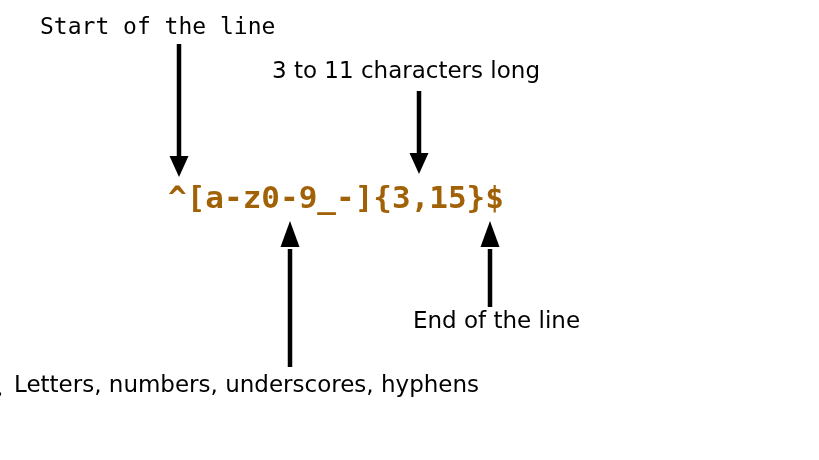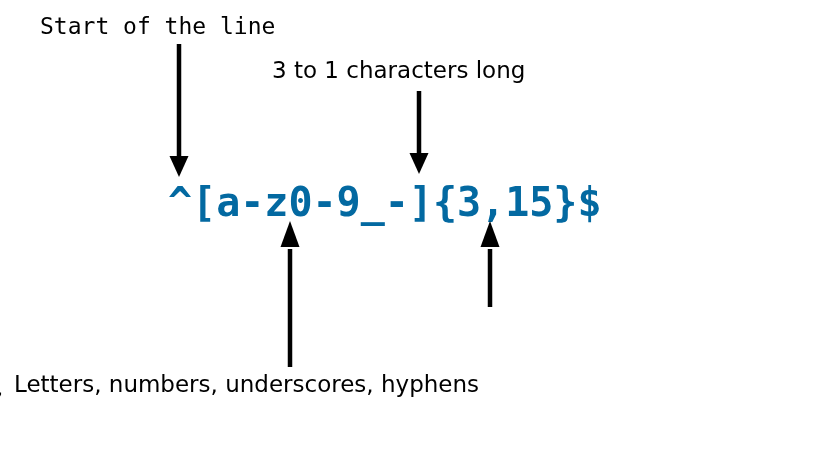--- a/index.html
+++ b/index.html
@@ -36,24 +36,24 @@
   .label-sans {
     font-family: "DejaVu Sans", sans-serif;
     font-size: 23px;
     font-weight: 400;
   }
 
   
   .pattern {
     position: absolute;
     font-family: "DejaVu Sans Mono", monospace;
-    font-size: 40px;
+    font-size: 31px;
     font-weight: bold;
     white-space: pre;
-    color: #0369a1;
+    color: #a16207;
     line-height: 1;
   }
 
   
   .arrow {
     position: absolute;
     overflow: visible;
   }
   .arrow path,
   .arrow line {
@@ -82,35 +82,36 @@
 
   <div class="edge-clip" style="left:-4px; top:374px; width:7px;">,</div>
 
   <div class="label label-mono" style="left:40px; top:15px;">Start of the line</div>
 
   <svg class="arrow" style="left:168px; top:44px;" width="22" height="134" viewBox="0 0 22 134">
     <line x1="11" y1="0" x2="11" y2="118" stroke-width="4.5"></line>
     <polygon points="11,133 1.5,112 20.5,112"></polygon>
   </svg>
 
-  <div class="label label-sans" style="left:272px; top:59px;">3 to 1 characters long</div>
+  <div class="label label-sans" style="left:272px; top:59px;">3 to 11 characters long</div>
 
   <svg class="arrow" style="left:408px; top:91px;" width="22" height="84" viewBox="0 0 22 84">
     <line x1="11" y1="0" x2="11" y2="68" stroke-width="4.5"></line>
     <polygon points="11,83 1.5,62 20.5,62"></polygon>
   </svg>
 
   <div class="pattern" style="left:168px; top:182px;">^[a-z0-9_-]{3,15}$</div>
 
   <svg class="arrow" style="left:279px; top:221px;" width="22" height="146" viewBox="0 0 22 146">
     <line x1="11" y1="28" x2="11" y2="146" stroke-width="4.5"></line>
     <polygon points="11,0 1.5,26 20.5,26"></polygon>
   </svg>
 
   <div class="label label-sans" style="left:14px; top:373px;text-align:center;">Letters, numbers, underscores, hyphens</div>
 
   <svg class="arrow" style="left:479px; top:221px;" width="22" height="86" viewBox="0 0 22 86">
     <line x1="11" y1="28" x2="11" y2="86" stroke-width="4.5"></line>
     <polygon points="11,0 1.5,26 20.5,26"></polygon>
   </svg>
 
+  <div class="label label-sans" style="left:413px; top:309px;">End of the line</div>
 
 </div>
 
 </body></html>

